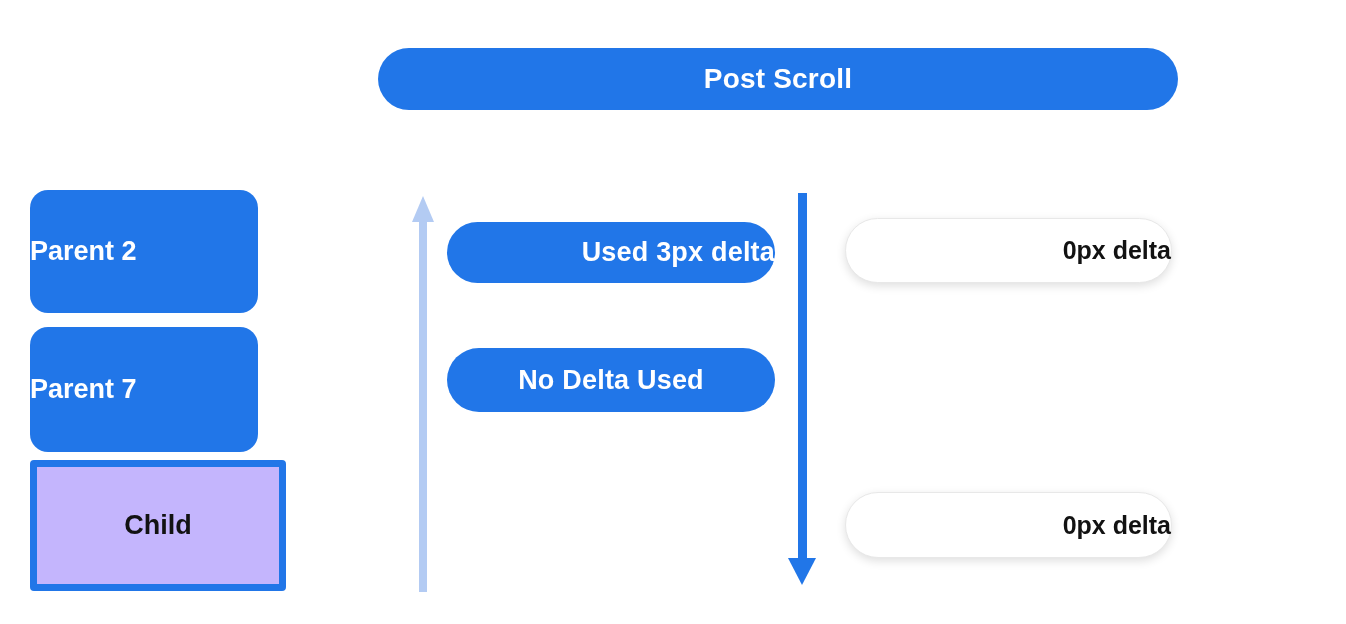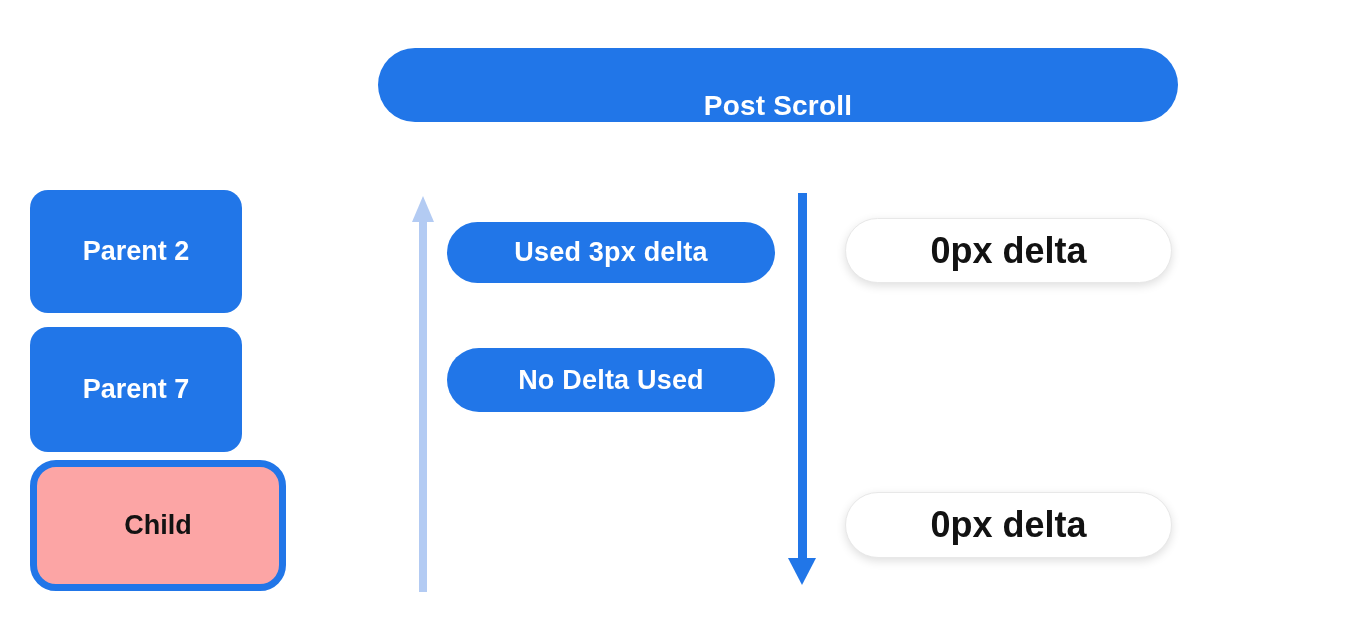--- a/index.html
+++ b/index.html
@@ -30,58 +30,57 @@
     border-radius: 999px;
     display: flex;
     align-items: center;
     justify-content: center;
     letter-spacing: 0.2px;
   }
 
   .blue-box {
     position: absolute;
     left: 30px;
-    width: 212px;
+    width: 228px;
     background: var(--accent);
     color: #fff;
     font-weight: 700;
     font-size: 27px;
     border-radius: 18px;
     display: flex;
     align-items: center;
-    justify-content: center;
   }
 
   .child-box {
     position: absolute;
     left: 30px;
     width: 256px;
-    background: #fca5a5;
+    background: #c4b5fd;
     border: 7px solid var(--accent);
-    border-radius: 26px;
+    border-radius: 4px;
     color: var(--text-dark);
     font-weight: 600;
     font-size: 27px;
     display: flex;
     align-items: center;
     justify-content: center;
   }
 
   .white-pill {
     position: absolute;
     background: #fff;
     border: 1px solid var(--pill-border);
     border-radius: 999px;
     box-shadow: 0 3px 10px rgba(0,0,0,0.13);
     color: var(--text-dark);
     font-weight: 600;
-    font-size: 36px;
+    font-size: 25px;
     display: flex;
     align-items: center;
-    justify-content: center;
+    justify-content: flex-end;
   }
 
   .arrow-shaft {
     position: absolute;
   }
   .arrow-head {
     position: absolute;
     width: 0;
     height: 0;
   }
@@ -96,42 +95,42 @@
     border-top: 27px solid var(--accent);
   }
   .shaft-light { background: var(--arrow-light); }
   .shaft-accent { background: var(--accent); }
 </style>
 </head>
 <body>
 
 <div class="canvas">
 
-  <div class="blue-pill" style="left:378px; top:48px; width:800px; height:74px; font-size:28px;align-items:flex-end;">
+  <div class="blue-pill" style="left:378px; top:48px; width:800px; height:62px; font-size:28px;">
     <span>Post Scroll</span>
   </div>
 
   <div class="blue-box" style="top:190px; height:123px;">
     <span>Parent 2</span>
   </div>
 
   <div class="blue-box" style="top:327px; height:125px;">
     <span>Parent 7</span>
   </div>
 
   <div class="child-box" style="top:460px; height:131px;">
     <span>Child</span>
   </div>
 
   <div>
     <div class="arrow-head head-up" style="left:412px; top:196px;"></div>
     <div class="arrow-shaft shaft-light" style="left:419px; top:216px; width:8px; height:376px;"></div>
   </div>
 
-  <div class="blue-pill" style="left:447px; top:222px; width:328px; height:61px;">
+  <div class="blue-pill" style="left:447px; top:222px; width:328px; height:61px;justify-content:flex-end;">
     <span>Used 3px delta</span>
   </div>
 
   <div class="blue-pill" style="left:447px; top:348px; width:328px; height:64px;">
     <span>No Delta Used</span>
   </div>
 
   <div>
     <div class="arrow-shaft shaft-accent" style="left:798px; top:193px; width:9px; height:367px;"></div>
     <div class="arrow-head head-down" style="left:788px; top:558px;"></div>

